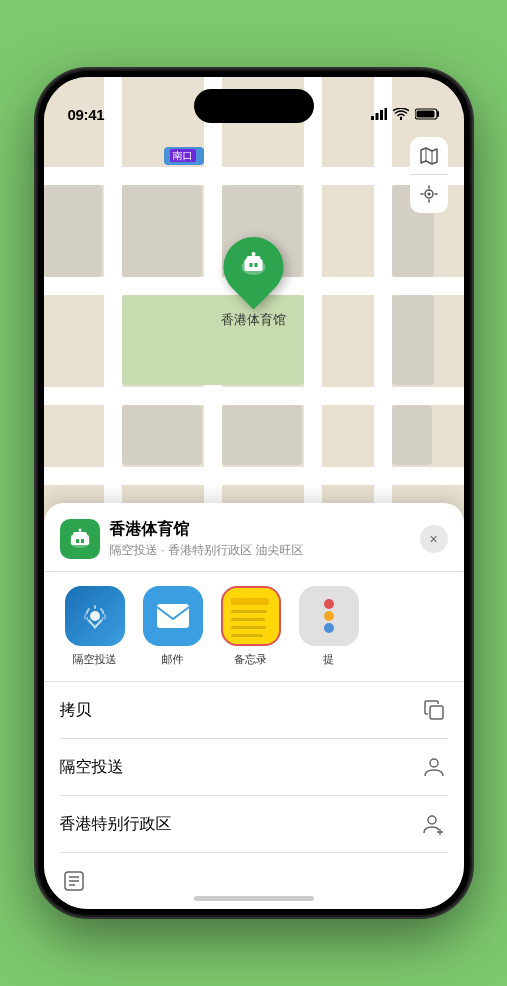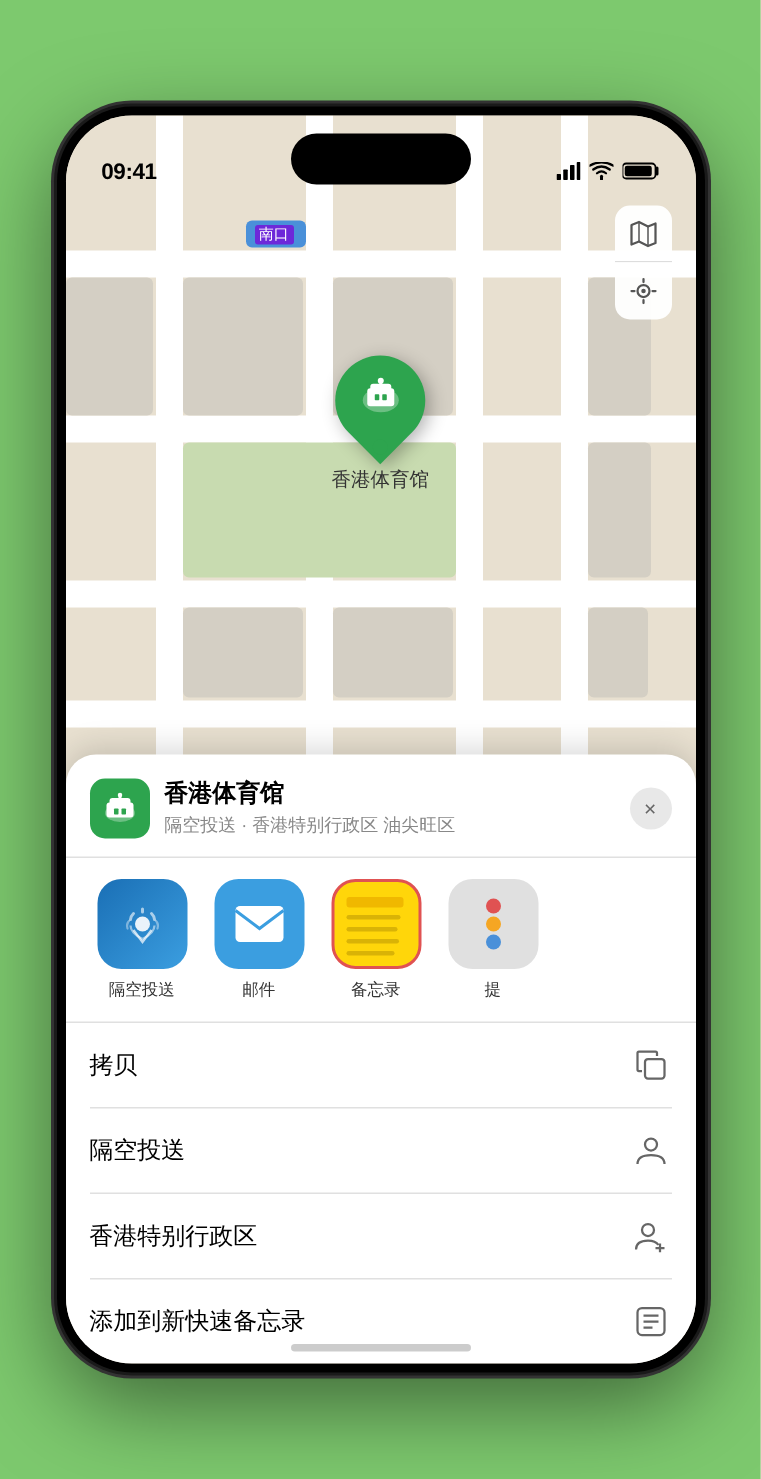--- a/index.html
+++ b/index.html
@@ -530,21 +530,20 @@
           <div class="action-icon">
             <svg width="22" height="22" viewBox="0 0 22 22" fill="none" stroke="#666" stroke-width="1.5">
               <circle cx="9" cy="7" r="4"></circle>
               <path d="M1 20 Q1 14 9 14 Q14 14 16 17"></path>
               <path d="M17 16 L17 22 M14 19 L20 19"></path>
             </svg>
           </div>
         </div>
 
         <div class="action-item">
-          <span class="action-label">添加到新快速备忘录</span>
           <div class="action-icon">
             <svg width="22" height="22" viewBox="0 0 22 22" fill="none" stroke="#666" stroke-width="1.5">
               <rect x="2" y="2" width="18" height="18" rx="3"></rect>
               <path d="M6 7 L16 7 M6 11 L16 11 M6 15 L12 15"></path>
             </svg>
           </div>
         </div>
 
       </div>
 

